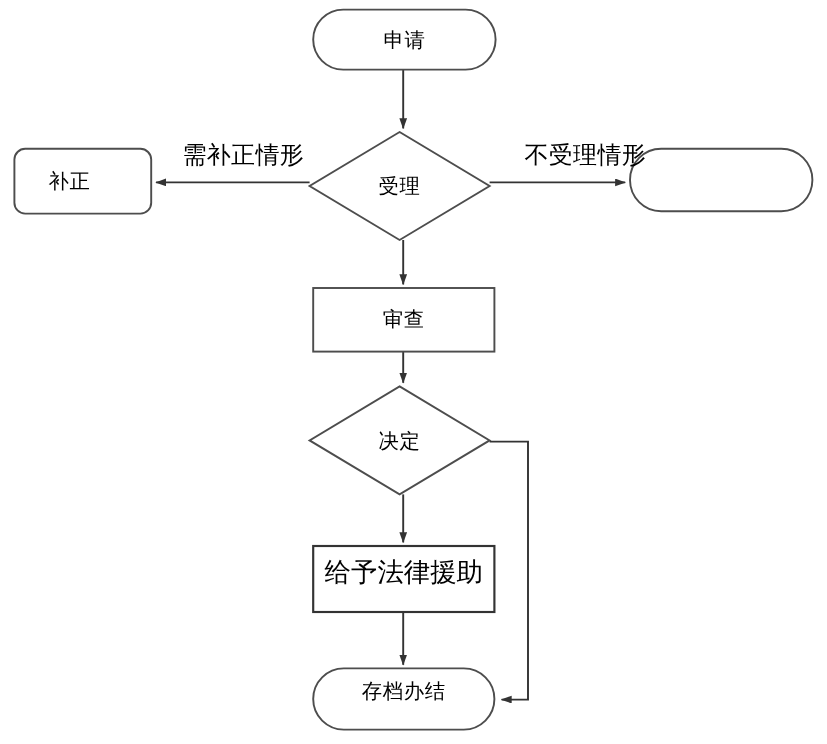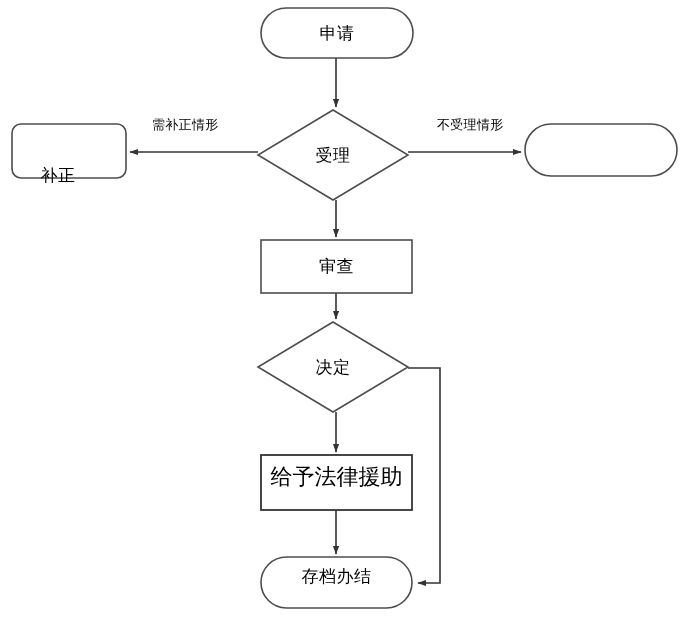--- a/index.html
+++ b/index.html
@@ -42,21 +42,21 @@
   }
   .label-serif {
     font-family: "Liberation Serif", "DejaVu Serif", serif;
     font-size: 22px;
     letter-spacing: 0px;
   }
   .edge-label {
     position: absolute;
     color: #000000;
     font-family: "Liberation Sans", "DejaVu Sans", sans-serif;
-    font-size: 13px;
+    font-size: 20px;
     white-space: nowrap;
     letter-spacing: 0.3px;
     pointer-events: none;
   }
 </style>
 </head>
 <body>
 
 <div id="flowchart-canvas">
 
@@ -103,21 +103,21 @@
       <rect x="261" y="455" width="151" height="55" fill="#ffffff" stroke="#333333" stroke-width="1.8"></rect>
 
       <rect x="261" y="557" width="151" height="51" rx="25.5" ry="25.5" fill="#ffffff" stroke="#4d4d4d" stroke-width="1.6"></rect>
     </g>
   </svg>
 
   <div class="node-label label-sans" style="left:261px; top:8px; width:152px; height:50px;text-align:right;">申请</div>
 
   <div class="node-label label-sans" style="left:258px; top:110px; width:150px; height:90px;">受理</div>
 
-  <div class="node-label label-sans" style="left:12px; top:124px; width:92px; height:54px;margin-top:24px;">补正</div>
+  <div class="node-label label-sans" style="left:12px; top:124px; width:92px; height:54px;">补正</div>
 
 
   <div class="node-label label-sans" style="left:261px; top:240px; width:151px; height:53px;">审查</div>
 
   <div class="node-label label-sans" style="left:258px; top:322px; width:150px; height:90px;">决定</div>
 
   <div class="node-label label-serif" style="left:261px; top:455px; width:151px; height:43px;">给予法律援助</div>
 
   <div class="node-label label-sans" style="left:261px; top:557px; width:151px; height:39px;">存档办结</div>
 

